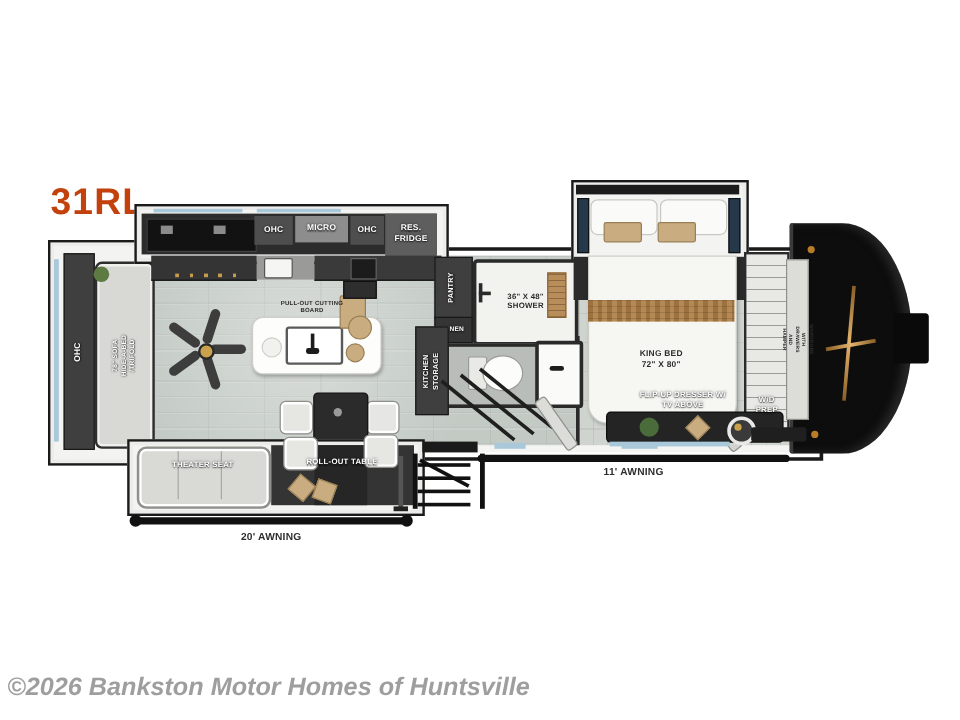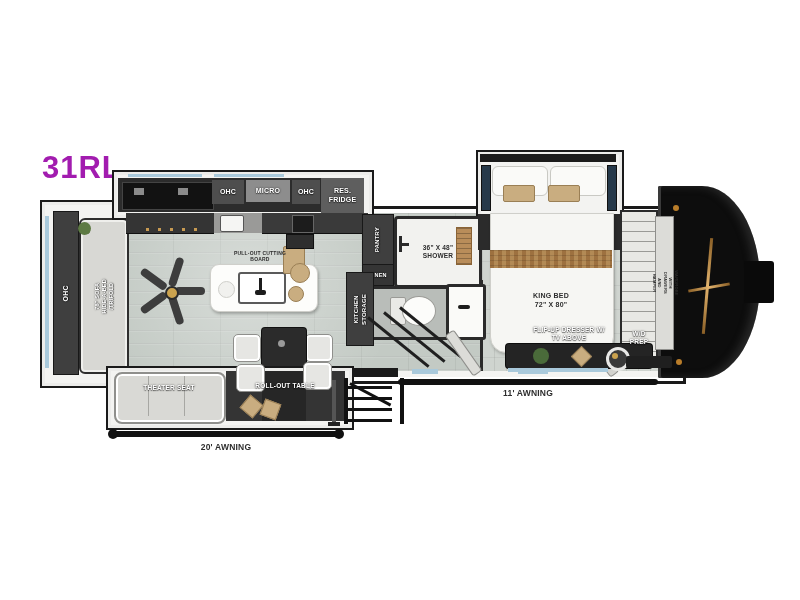--- a/index.html
+++ b/index.html
@@ -27,21 +27,21 @@
   .blue{background:#a9c9db;}
   .chair{background:#e6e6e3;border:1px solid #8f8f8c;border-radius:5px;box-shadow:inset 0 0 0 2px #fff;}
   .tanpill{background:#c9ad80;border:1px solid #9a7f55;}
   .stair{position:absolute;width:78px;height:3px;background:#1f1f1f;transform:rotate(39deg);transform-origin:left center;}
 </style>
 </head>
 <body>
 
 <div id="stage">
 
-  <div class="abs" style="left:42px;top:150px;font-size:31px;font-weight:600;color:#a21caf;letter-spacing:1px;">31RL</div>
+  <div class="abs" style="left:42px;top:150px;font-size:31px;font-weight:600;color:#c2410c;letter-spacing:1px;">31RL</div>
 
   <div class="abs" style="left:118px;top:206px;width:562px;height:172px;background:#f4f4f2;border:3px solid #1a1a1a;border-radius:8px 0 0 8px;box-shadow:inset 0 0 0 4px #ffffff;"></div>
 
   <div class="abs floor-living" style="left:126px;top:213px;width:356px;height:158px;"></div>
 
   <div class="abs floor-bed" style="left:482px;top:213px;width:190px;height:158px;"></div>
 
   <div class="abs" style="left:480px;top:280px;width:3px;height:91px;background:#2a2a2a;"></div>
 
   <div class="abs slide" style="left:40px;top:200px;width:80px;height:184px;"></div>
@@ -210,14 +210,15 @@
     <div style="position:absolute;left:0;top:30px;width:44px;height:3px;background:#111;"></div>
     <div style="position:absolute;left:0;top:41px;width:44px;height:3px;background:#111;"></div>
     <div style="position:absolute;left:2px;top:4px;width:46px;height:3px;background:#111;transform:rotate(28deg);transform-origin:left center;"></div>
   </div>
   <div class="abs" style="left:332px;top:380px;width:4px;height:44px;background:#555;"></div>
   <div class="abs" style="left:328px;top:422px;width:12px;height:4px;background:#222;"></div>
 
   <div class="abs" style="left:398px;top:379px;width:260px;height:6px;background:#111;border-radius:3px;"></div>
   <div class="abs lbl lbl-d" style="left:478px;top:388px;width:100px;font-size:8.5px;">11' AWNING</div>
 
+  <div class="abs" style="left:6px;top:561px;font-size:21px;font-weight:bold;font-style:italic;color:#9e9e9e;font-family:'Liberation Sans',sans-serif;">©2026 Bankston Motor Homes of Huntsville</div>
 
 </div>
 
 </body></html>

